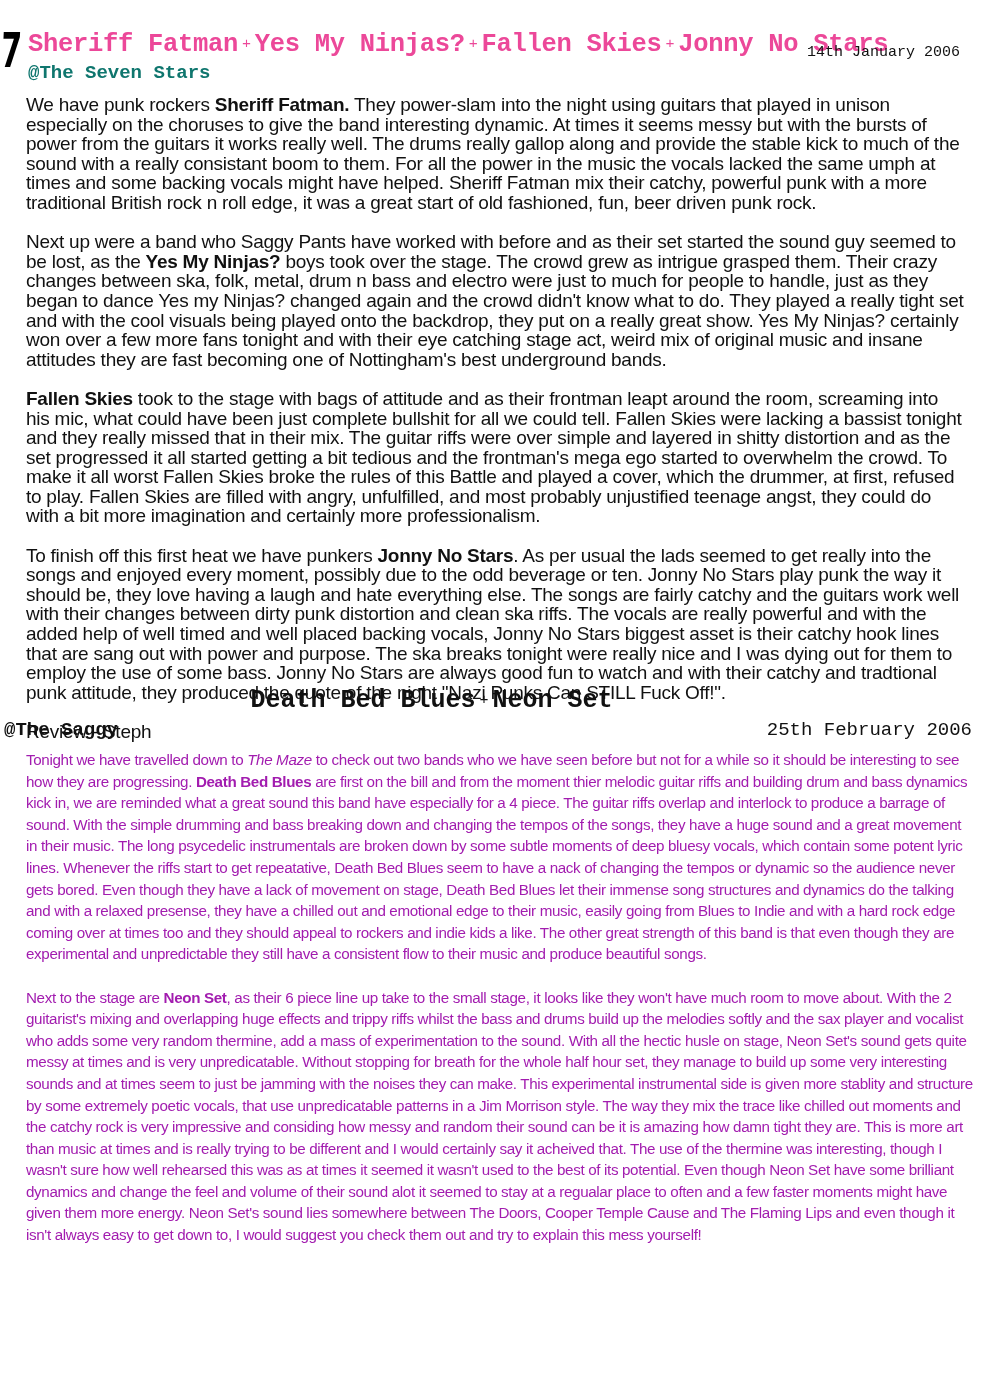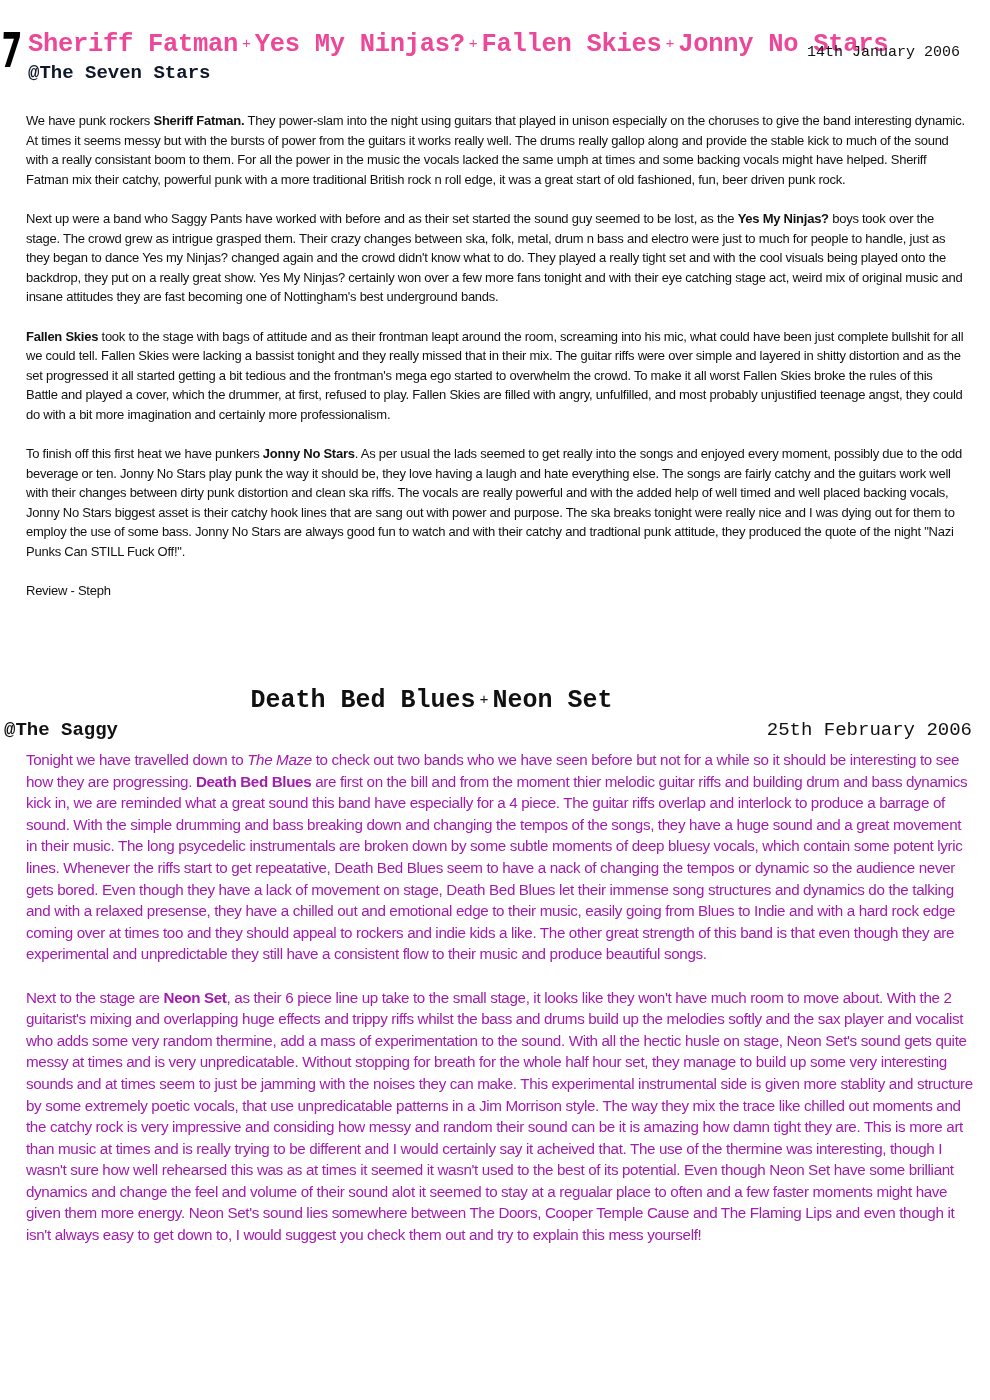--- a/index.html
+++ b/index.html
@@ -12,29 +12,29 @@
   }
   .h1 {
     position: absolute; left: 28px; top: 30px; width: 940px;
     font-family: "Liberation Mono", monospace; font-weight: bold;
     font-size: 25.5px; line-height: 30px; color: #ec4899; white-space: nowrap;
     letter-spacing: -0.3px;
   }
   .plus { font-size: 15px; font-weight: normal; vertical-align: 3px; padding: 0 4px; }
   .venue1 {
     position: absolute; left: 28px; top: 62px;
-    font-family: "Liberation Mono", monospace; font-weight: bold; font-size: 19px; color: #0f172a;
+    font-family: "Liberation Mono", monospace; font-weight: bold; font-size: 19px; color: #0f766e;
   }
   .date1 {
     position: absolute; right: 30px; top: 44px;
     font-family: "Liberation Mono", monospace; font-size: 15px; color: #111;
   }
   .body1 {
-    position: absolute; left: 26px; top: 111px; width: 940px;
-    font-family: "Liberation Sans", sans-serif; font-size: 13px; line-height: 19.6px;
+    position: absolute; left: 26px; top: 95px; width: 940px;
+    font-family: "Liberation Sans", sans-serif; font-size: 19px; line-height: 19.6px;
     color: #111; letter-spacing: -0.25px;
   }
   .body1 p { margin: 0 0 19.6px 0; }
   .byline { margin: 0; }
   .h2 {
     position: absolute; left: 0; top: 686px; width: 863px; text-align: center;
     font-family: "Liberation Mono", monospace; font-weight: bold; font-size: 25px; color: #111;
   }
   .venue2 {
     position: absolute; left: 4px; top: 719px;

